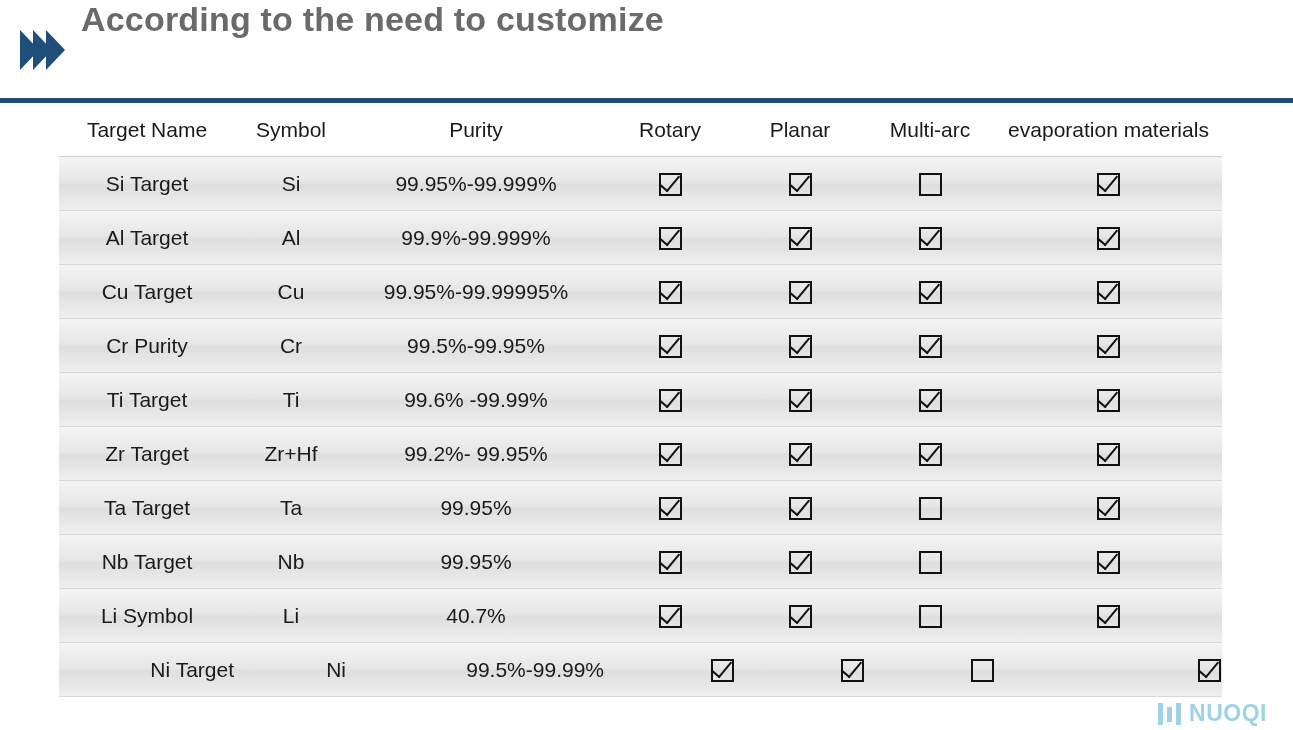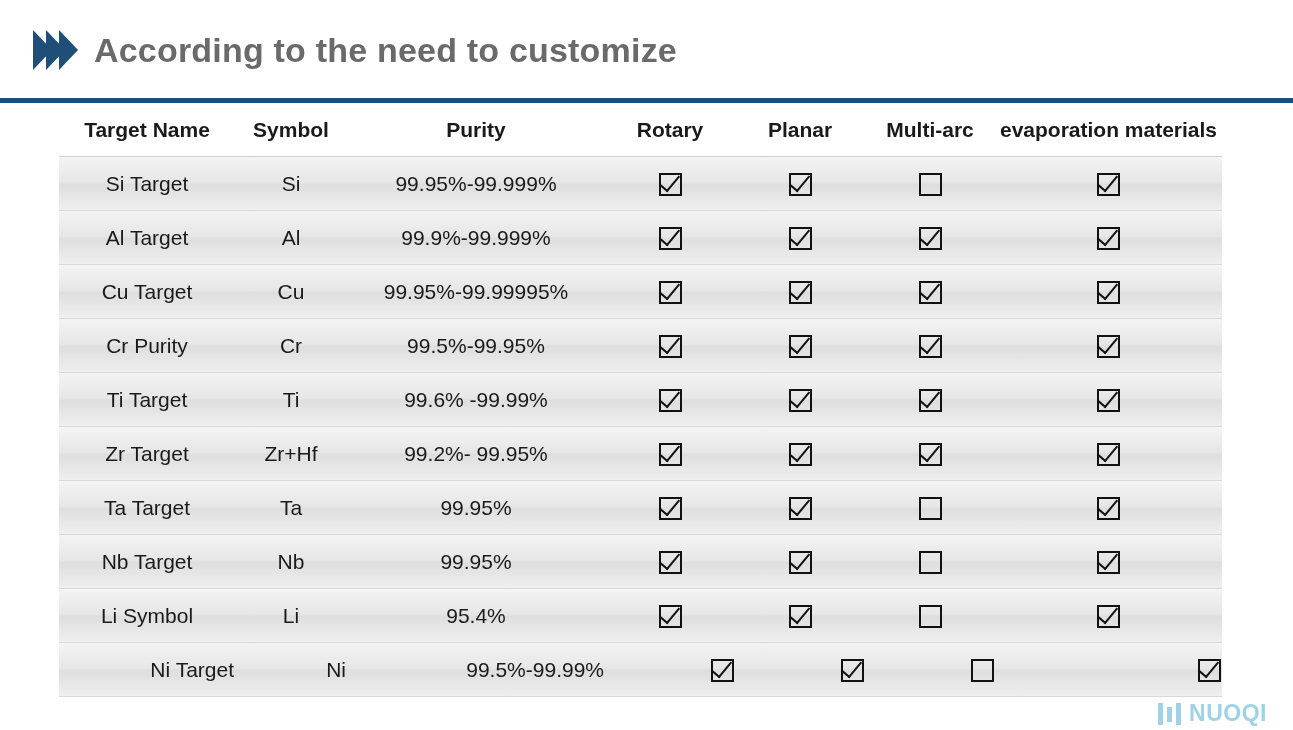--- a/index.html
+++ b/index.html
@@ -19,22 +19,21 @@
     height: 730px;
     background: linear-gradient(to bottom, #ffffff 0%, #ffffff 100%);
   }
 
   
   .header {
     position: relative;
     height: 100px;
     background: #ffffff;
     display: flex;
-    align-items: center;
-    padding-left: 29px;
+    padding-left: 16px;
     box-sizing: border-box;
   }
   .header-underline {
     position: absolute;
     left: 0;
     right: 0;
     top: 98px;
     height: 5px;
     background: #1f4e79;
   }
@@ -70,21 +69,21 @@
     width: 1163px;
   }
   table.matrix {
     border-collapse: separate;
     border-spacing: 0;
     width: 1163px;
     table-layout: fixed;
   }
   table.matrix th {
     font-size: 21px;
-    font-weight: bold;
+    font-weight: normal;
     color: #1a1a1a;
     padding: 8px 0 14px 0;
     text-align: center;
     background: #ffffff;
   }
   th.col-name { width: 176px; text-align: center; }
   th.col-symbol { width: 112px; }
   th.col-purity { width: 258px; }
   th.col-rotary { width: 130px; }
   th.col-planar { width: 130px; }
@@ -259,21 +258,21 @@
             <td>Nb</td>
             <td>99.95%</td>
             <td><span class="chk checked"></span></td>
             <td><span class="chk checked"></span></td>
             <td><span class="chk"></span></td>
             <td><span class="chk checked"></span></td>
           </tr>
           <tr>
             <td class="cell-name">Li Symbol</td>
             <td>Li</td>
-            <td>95.4%</td>
+            <td>40.7%</td>
             <td><span class="chk checked"></span></td>
             <td><span class="chk checked"></span></td>
             <td><span class="chk"></span></td>
             <td><span class="chk checked"></span></td>
           </tr>
           <tr>
             <td class="cell-name">Ni Target</td>
             <td>Ni</td>
             <td>99.5%-99.99%</td>
             <td><span class="chk checked"></span></td>

